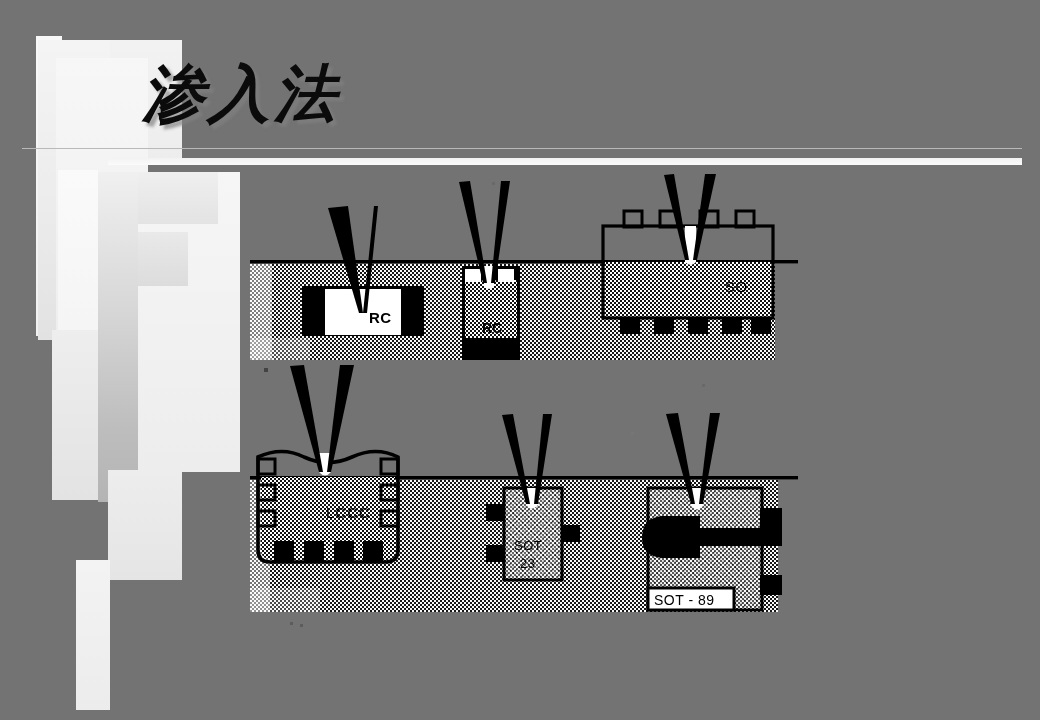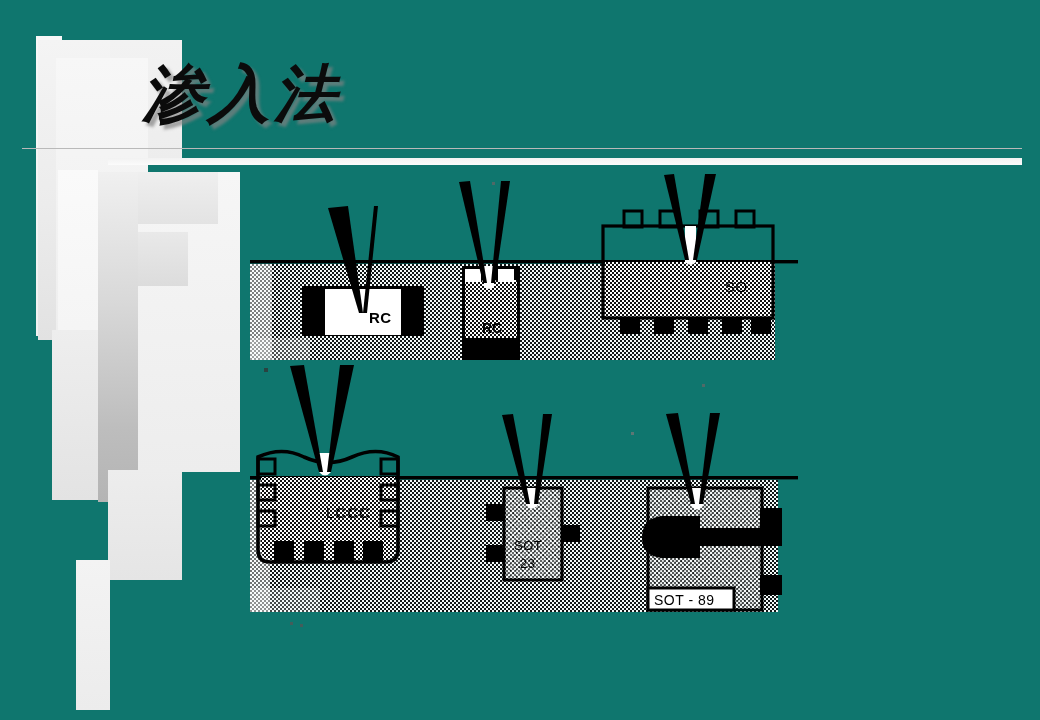--- a/index.html
+++ b/index.html
@@ -3,21 +3,21 @@
 <meta charset="utf-8">
 <style>
   html,body{margin:0;padding:0;}
   body{
     width:1040px;height:720px;
     background:#ffffff;
     font-family:"Liberation Sans","DejaVu Sans",sans-serif;
     overflow:hidden;
     position:relative;
   }
-  .slide{position:absolute;inset:0;background:#0f766e;overflow:hidden;text-align:right;}
+  .slide{position:absolute;inset:0;background:#737373;overflow:hidden;text-align:right;}
 
   
   .deco{position:absolute;pointer-events:none;}
   .d1{left:38px;top:40px;width:72px;height:300px;
       background:linear-gradient(180deg,#f4f4f4 0%,#ececec 55%,#e2e2e2 100%);}
   .d2{left:56px;top:58px;width:92px;height:420px;
       background:linear-gradient(180deg,#f7f7f7 0%,#efefef 60%,#e6e6e6 100%);}
   .d3{left:110px;top:40px;width:72px;height:120px;
       background:linear-gradient(180deg,#f2f2f2 0%,#ededed 100%);}
   .d4{left:58px;top:170px;width:40px;height:310px;

